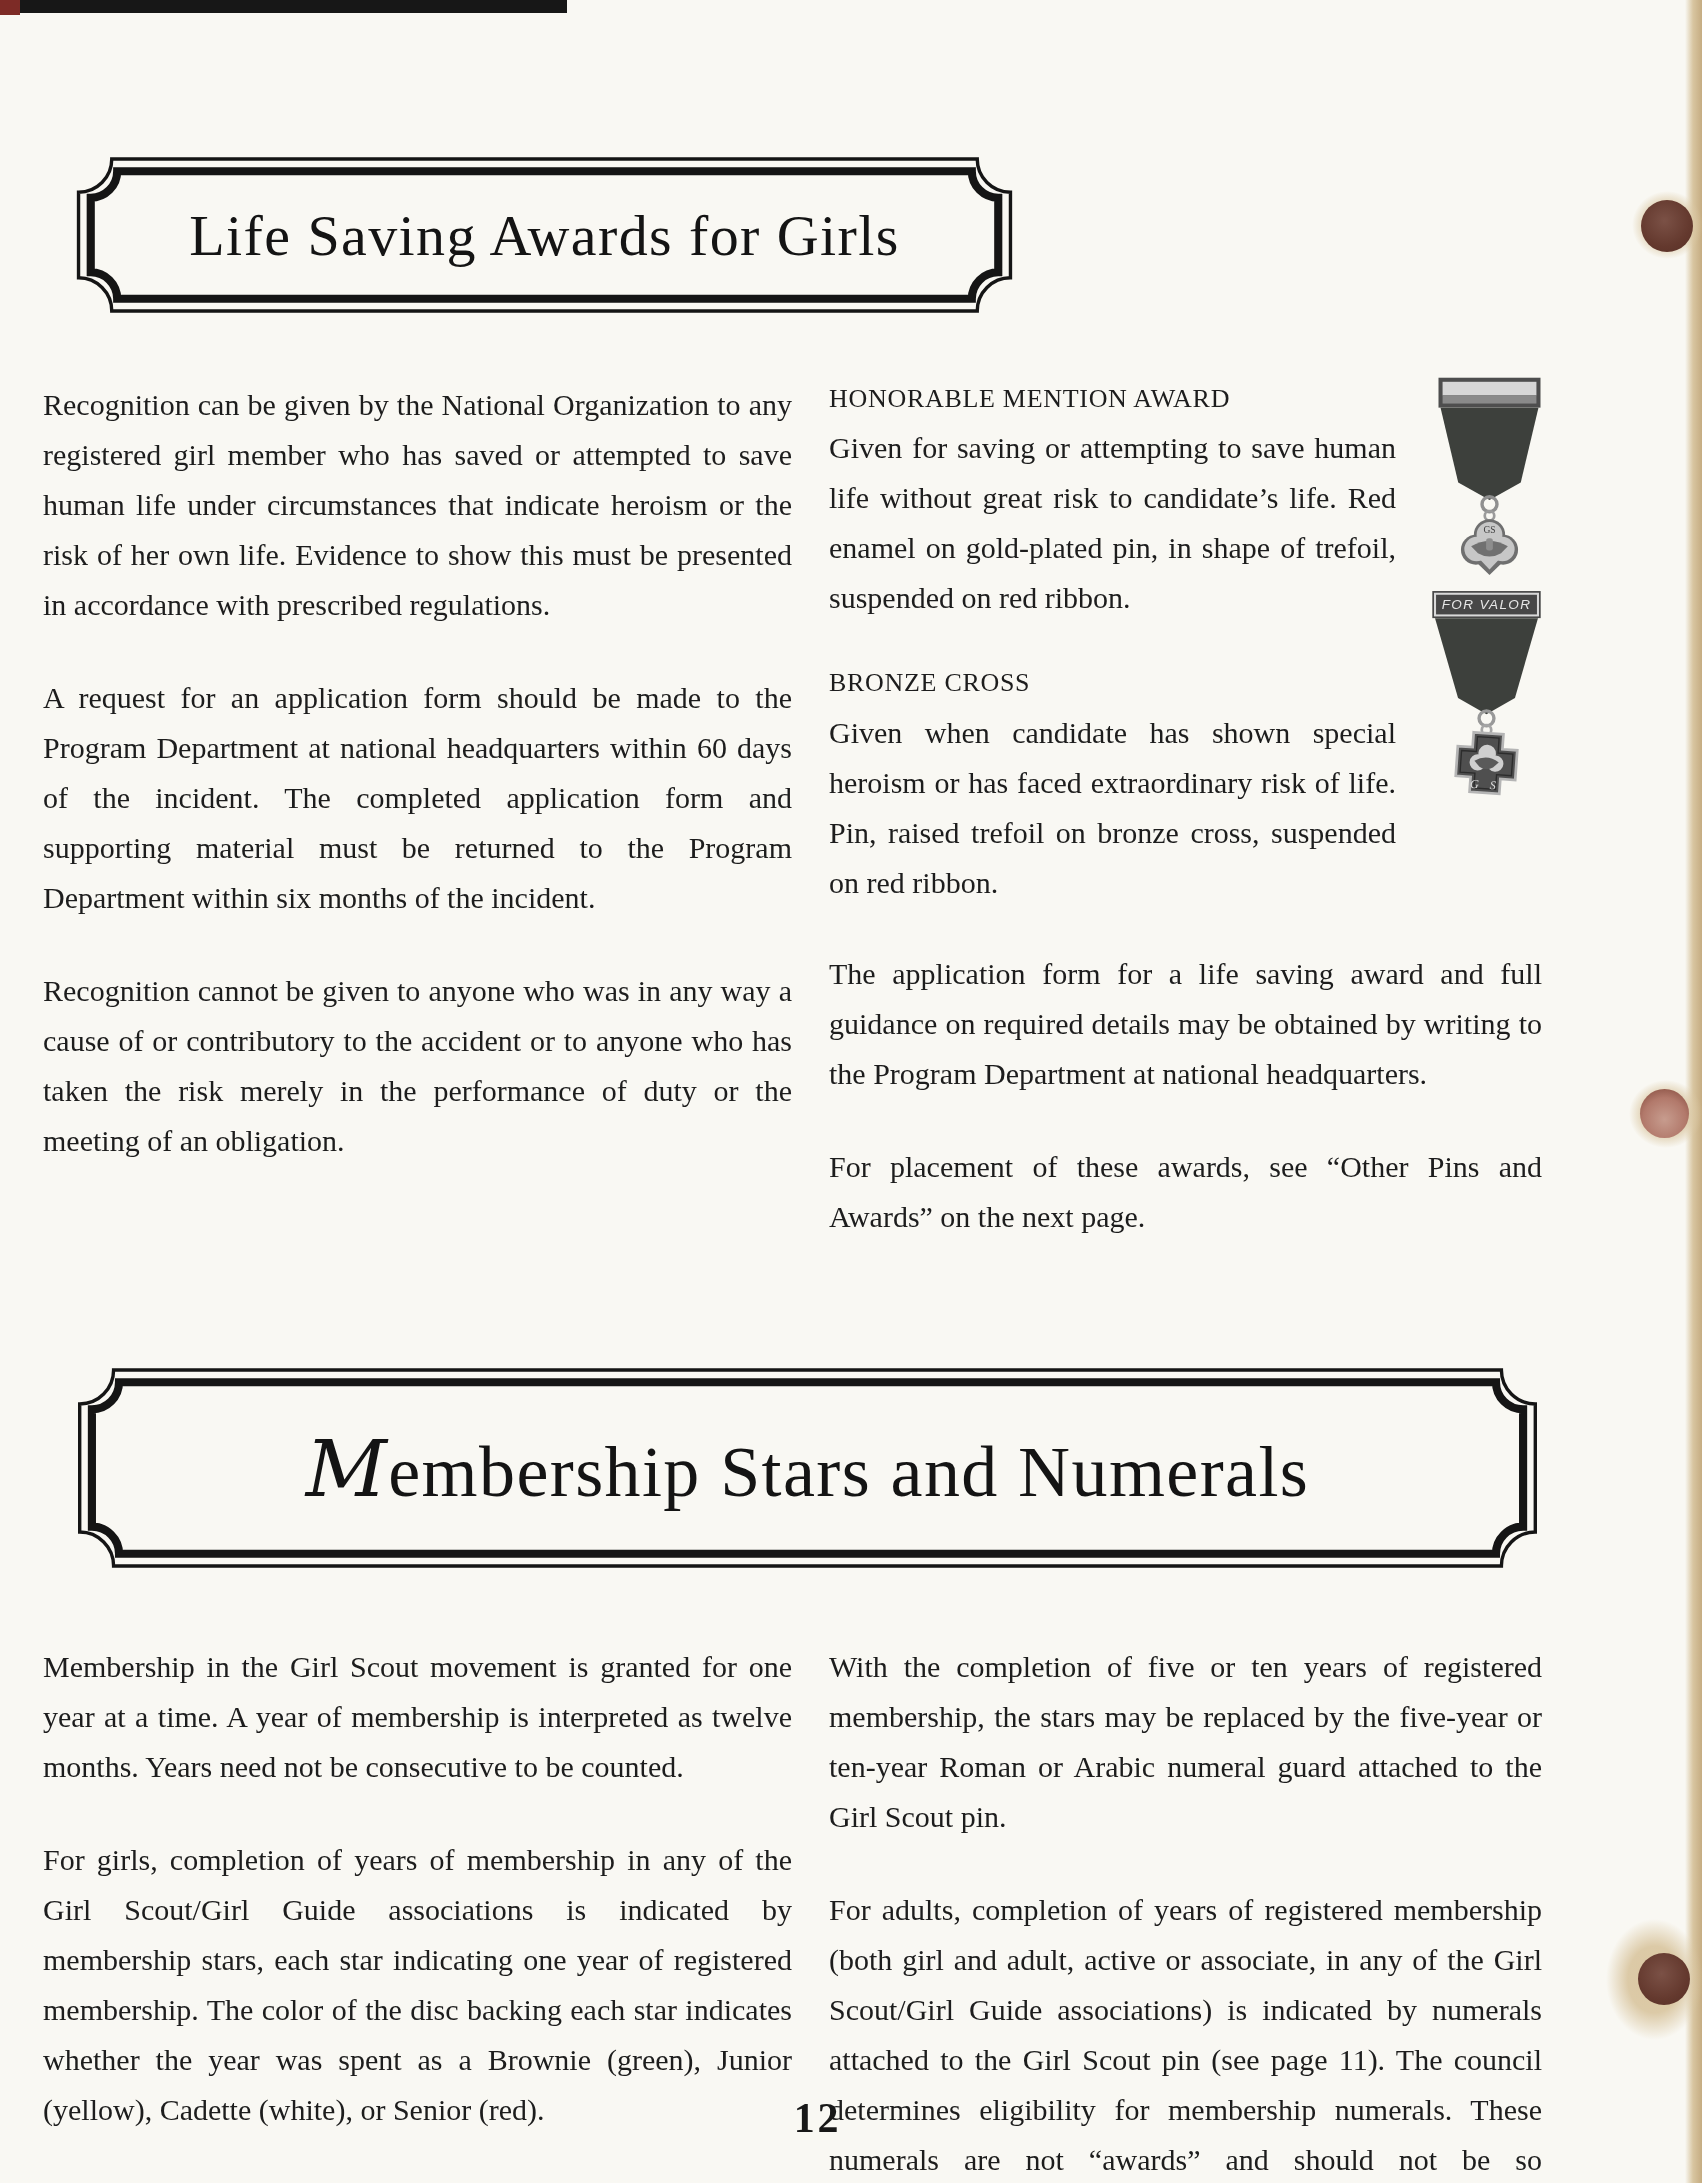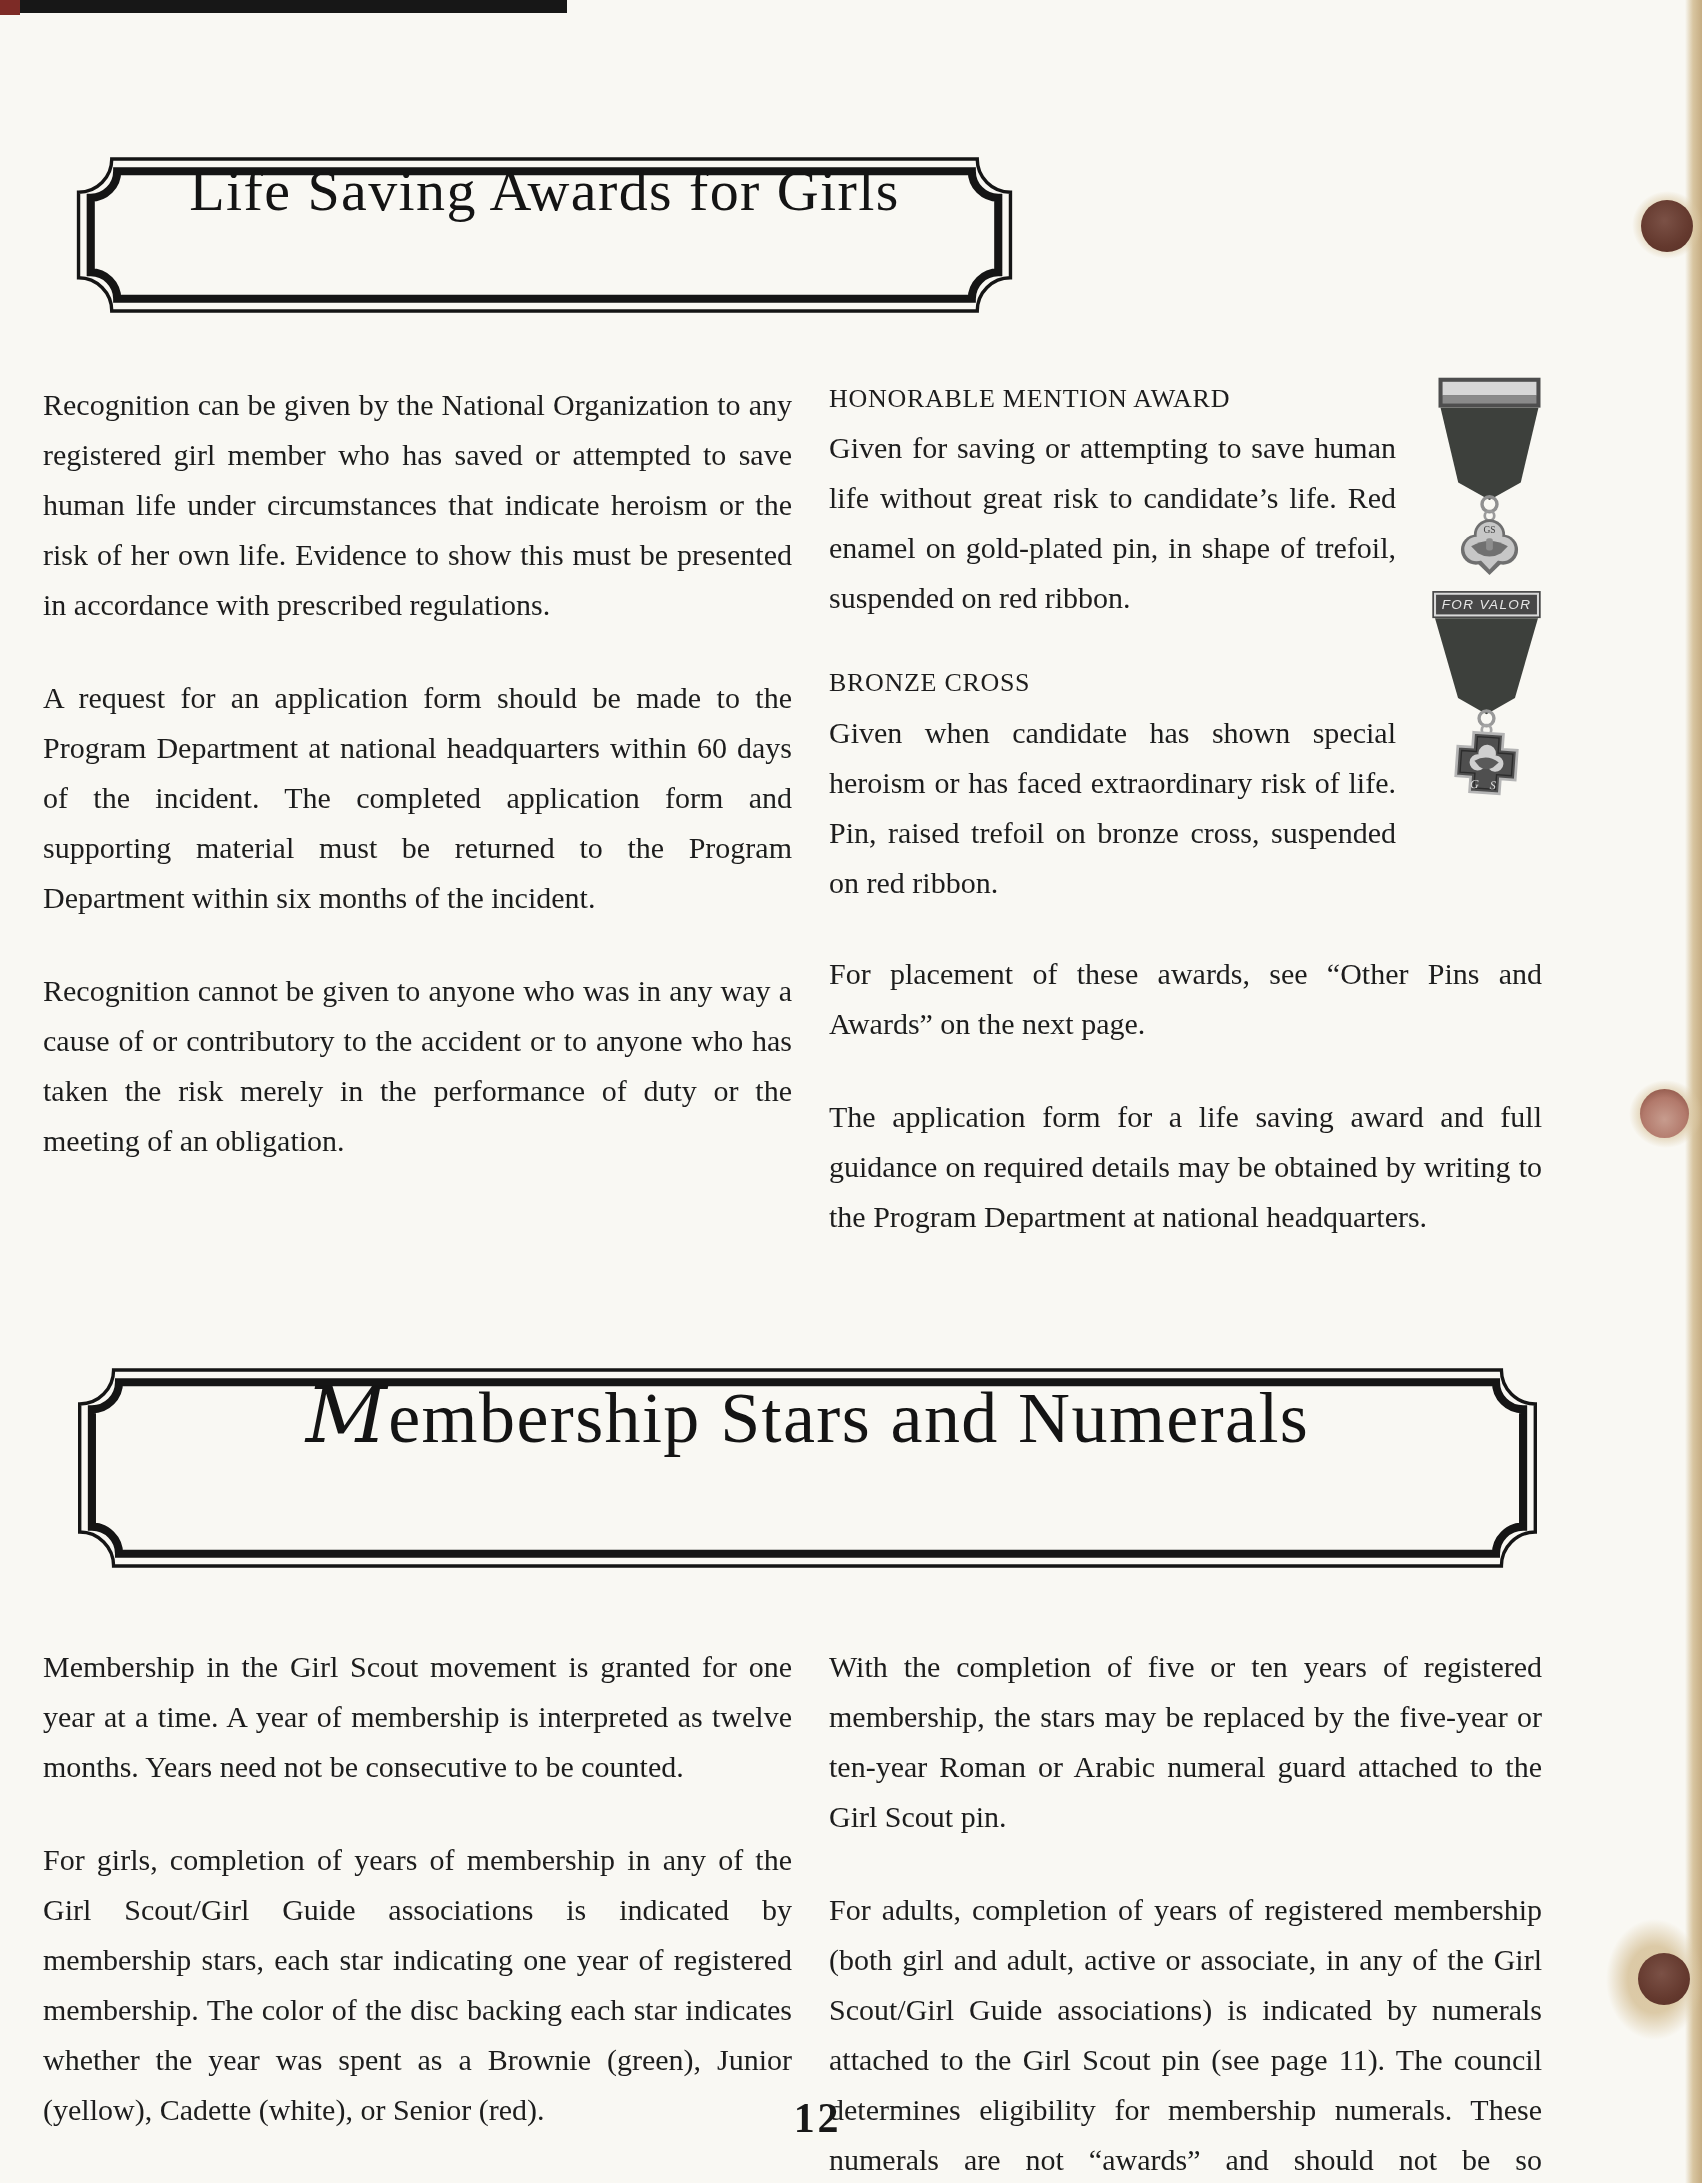--- a/index.html
+++ b/index.html
@@ -13,21 +13,21 @@
   .edge-strip{
     position:absolute;right:0;top:0;bottom:0;width:17.6px;
     background:linear-gradient(to right, rgba(214,195,156,0) 0%, #d8c5a0 45%, #c3a97e 100%);
   }
   .halo{position:absolute;border-radius:50%;
     background:radial-gradient(closest-side,#dbc7a2 0%,#dccaa7 55%,rgba(220,201,166,0) 100%);}
   .hole{position:absolute;border-radius:50%;}
   .hole.dark{background:radial-gradient(circle at 45% 40%, #7b5146 0%, #64392e 60%, #572f26 100%);}
   .hole.light{background:radial-gradient(circle at 50% 62%, #c79c8e 0%, #b2796b 55%, #7d4437 100%);}
   
-  .banner{position:absolute;display:flex;align-items:flex-start;justify-content:center;border-radius:6px;}
+  .banner{position:absolute;display:flex;align-items:center;justify-content:center;border-radius:6px;}
   .banner svg.frame{position:absolute;left:0;top:0;}
   .banner .title{position:relative;white-space:nowrap;letter-spacing:1.4px;color:#141414;}
   .banner1 .title{font-size:58px;}
   .banner2 .title{font-size:72px;}
   .script-m{font-style:italic;font-family:"DejaVu Serif",serif;font-size:1.1em;}
   
   .col{position:absolute;}
   .col p{margin:0 0 43px 0;font-size:30px;line-height:50px;text-align:justify;}
   .col p:last-child{margin-bottom:0;}
   .award{margin:0 0 41px 0;}
@@ -69,22 +69,22 @@
 
   <div class="col" style="left:829px;top:380px;width:713px;">
     <div class="award">
       <h3 class="award-name">HONORABLE MENTION AWARD</h3>
       <p class="award-desc">Given for saving or attempting to save human life without great risk to candidate’s life. Red enamel on gold-plated pin, in shape of trefoil, suspended on red ribbon.</p>
     </div>
     <div class="award">
       <h3 class="award-name">BRONZE CROSS</h3>
       <p class="award-desc">Given when candidate has shown special heroism or has faced extraordinary risk of life. Pin, raised trefoil on bronze cross, suspended on red ribbon.</p>
     </div>
+    <p>The application form for a life saving award and full guidance on required details may be obtained by writing to the Program Department at national headquarters.</p>
     <p>For placement of these awards, see “Other Pins and Awards” on the next page.</p>
-    <p>The application form for a life saving award and full guidance on required details may be obtained by writing to the Program Department at national headquarters.</p>
   </div>
 
   <div class="medal" style="left:1418px;top:375px;">
     <svg width="143" height="204" viewBox="0 0 210 300">
       <rect x="30" y="4" width="150" height="44" fill="#4e4e4e"></rect>
       <rect x="36" y="10" width="138" height="20" fill="#d7d7d7"></rect>
       <rect x="36" y="30" width="138" height="12" fill="#8a8a8a"></rect>
       <polygon points="33,48 177,48 151,158 105,184 59,158" fill="#3d403c"></polygon>
       <circle cx="105" cy="190" r="11" fill="none" stroke="#8f8f8f" stroke-width="5"></circle>
       <circle cx="105" cy="207" r="7" fill="none" stroke="#9b9b9b" stroke-width="4"></circle>

